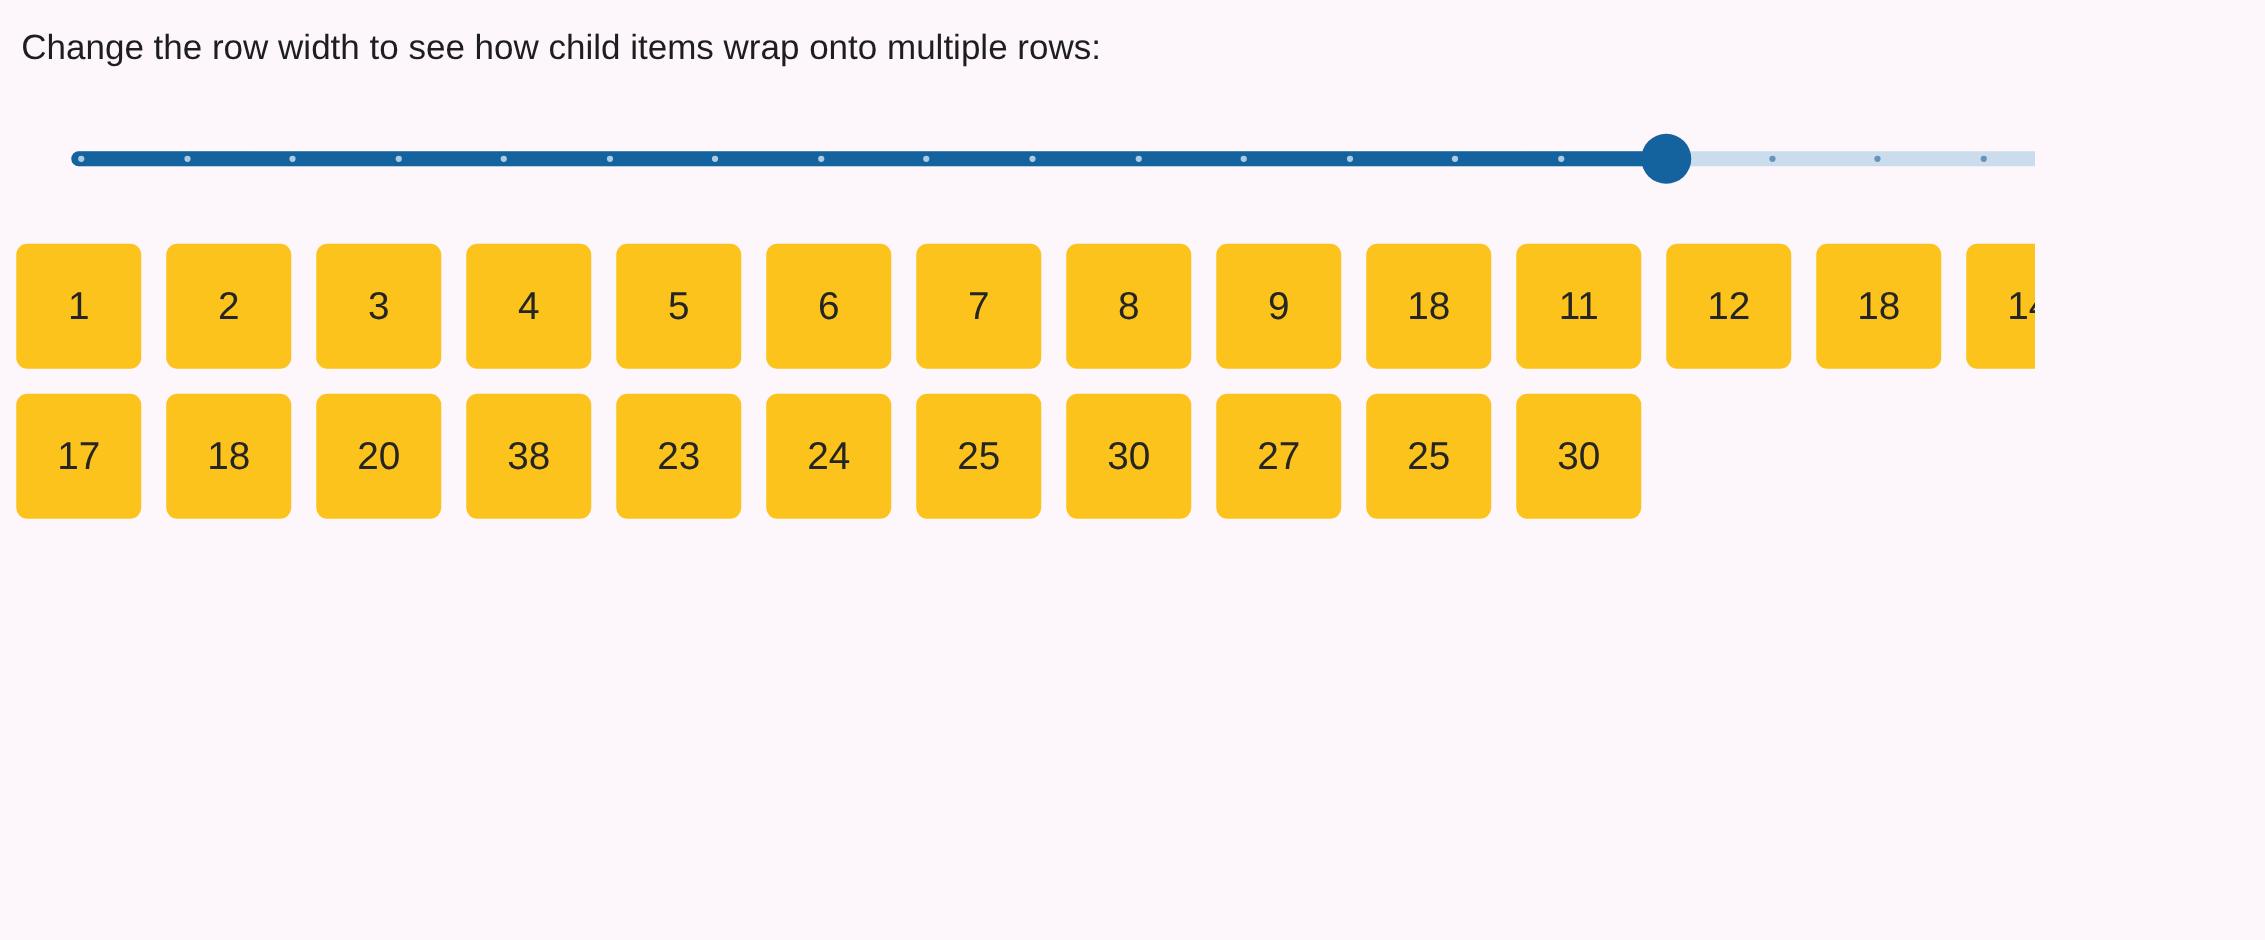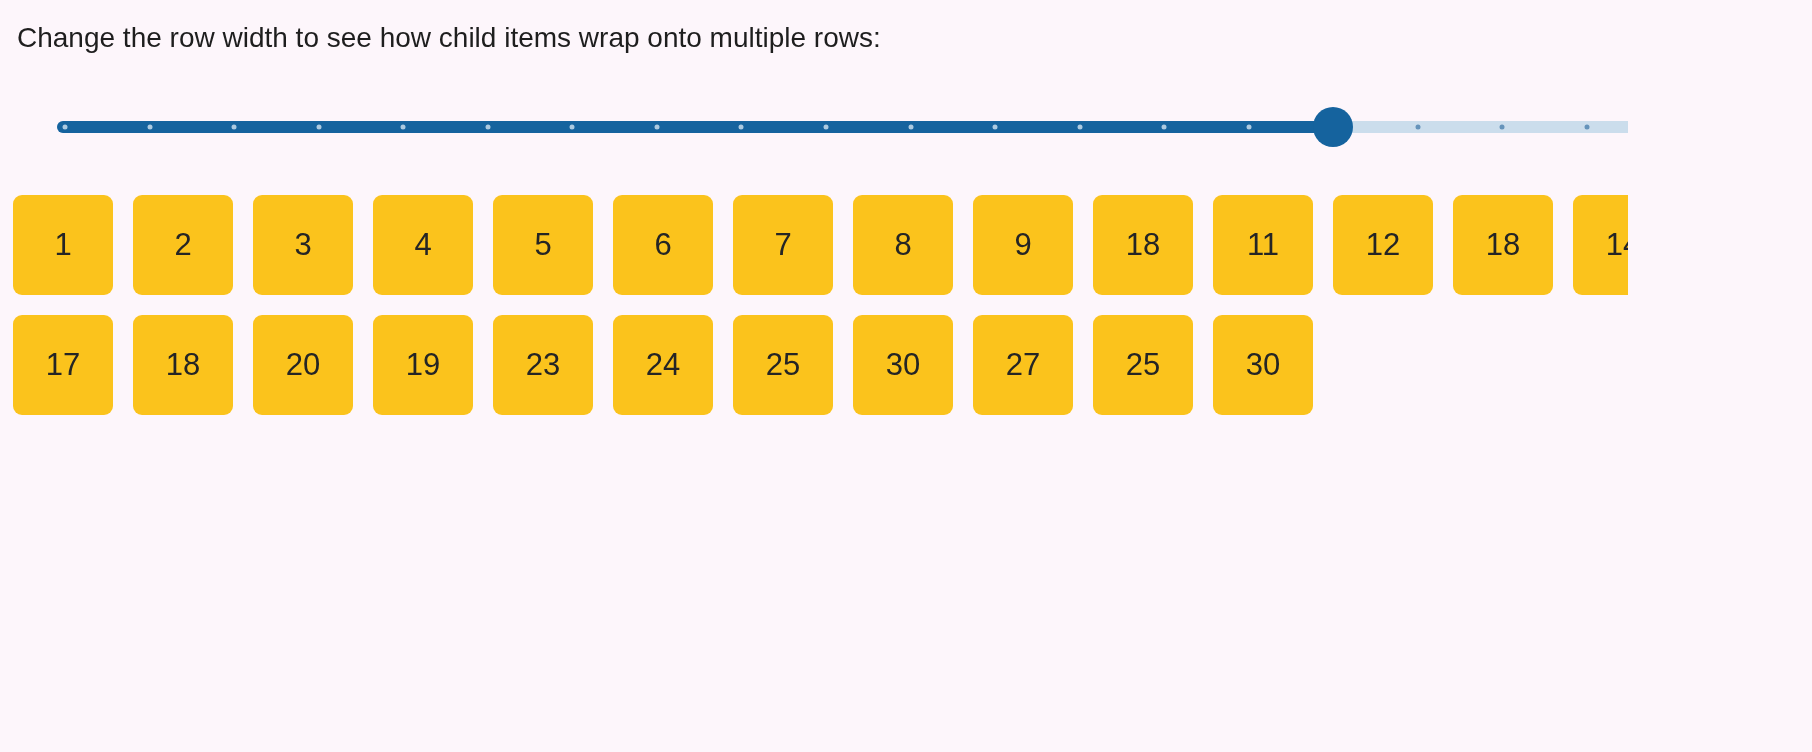--- a/index.html
+++ b/index.html
@@ -149,21 +149,21 @@
       <div class="tile">9</div>
       <div class="tile">18</div>
       <div class="tile">11</div>
       <div class="tile">12</div>
       <div class="tile">18</div>
       <div class="tile">14</div>
       <div class="tile">20</div>
       <div class="tile">17</div>
       <div class="tile">18</div>
       <div class="tile">20</div>
-      <div class="tile">19</div>
+      <div class="tile">38</div>
       <div class="tile">23</div>
       <div class="tile">24</div>
       <div class="tile">25</div>
       <div class="tile">30</div>
       <div class="tile">27</div>
       <div class="tile">25</div>
       <div class="tile">30</div>
     </div>
 
 </div>

